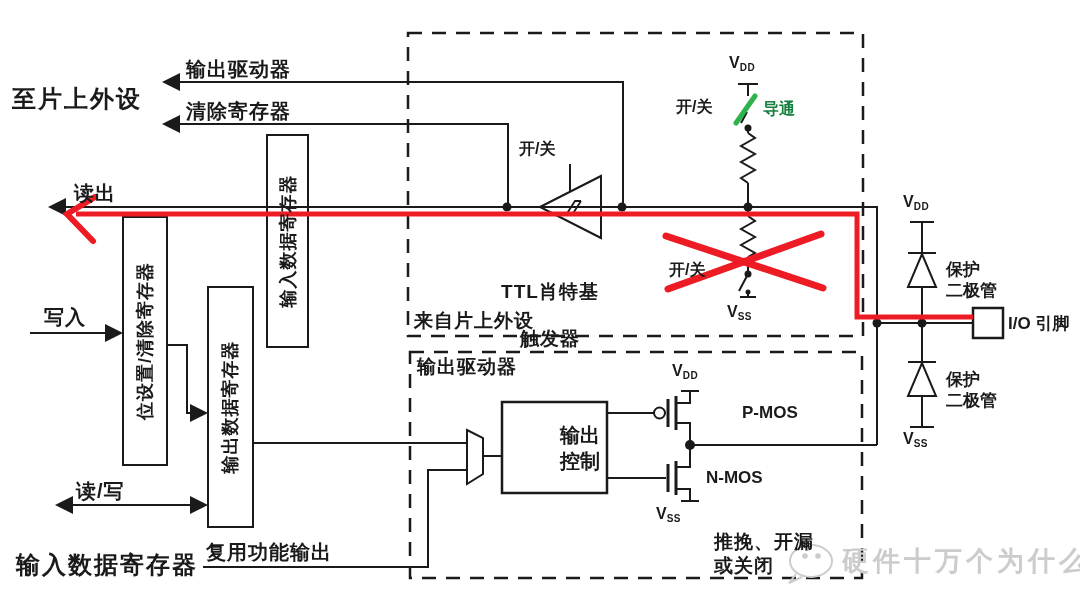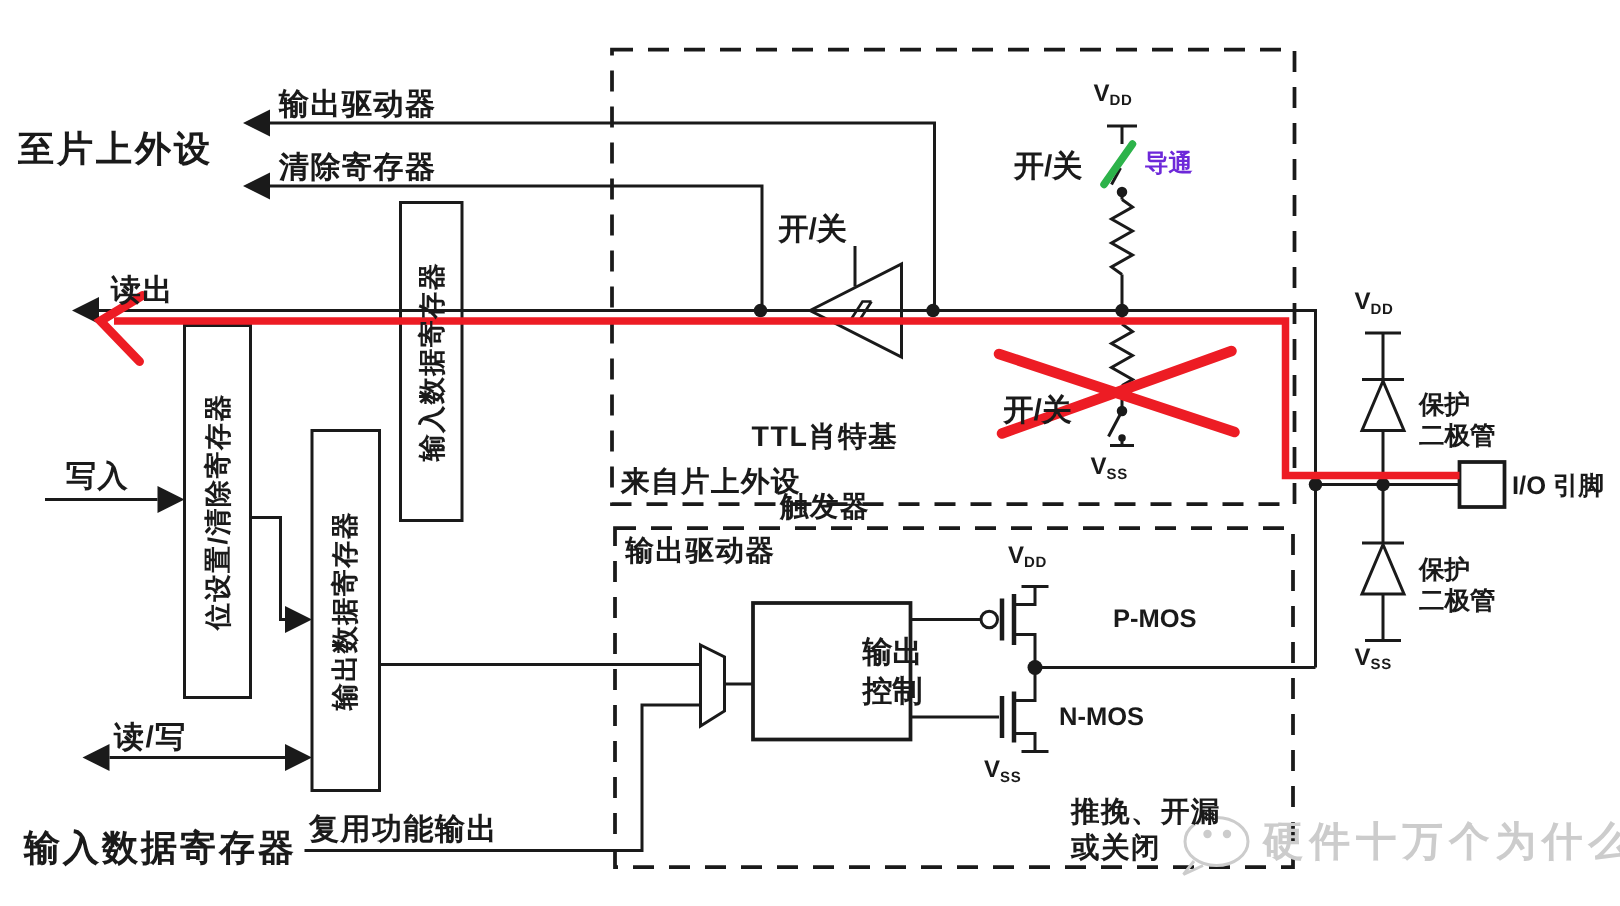--- a/index.html
+++ b/index.html
@@ -6,28 +6,28 @@
   #stage{
     position:relative;width:1080px;height:604px;background:#ffffff;overflow:hidden;
     font-family:"Liberation Sans","DejaVu Sans",sans-serif;color:#1a1a1a;
   }
   #wires{position:absolute;left:0;top:0;z-index:1;}
   .lbl{position:absolute;z-index:2;font-weight:bold;white-space:nowrap;}
   .big{font-size:24px;letter-spacing:2px;}
   .sig{font-size:20px;letter-spacing:1px;}
   .drv{font-size:19px;letter-spacing:1px;}
   .sm{font-size:17px;}
-  .onoff{font-size:20px;}
+  .onoff{font-size:16px;}
   .rot{position:absolute;z-index:2;transform:rotate(-90deg);transform-origin:center;
        text-align:center;font-weight:bold;font-size:18px;letter-spacing:1px;white-space:nowrap;height:22px;line-height:22px;}
   .two{line-height:1.25;white-space:pre-line;margin-top:15px;}
   .ctr{text-align:center;}
   .vlab{position:absolute;z-index:2;font-weight:bold;font-size:16px;white-space:nowrap;}
   .vlab .sub{font-size:10px;vertical-align:-3px;letter-spacing:0.5px;}
-  .green{color:#6d28d9;}
+  .green{color:#15803d;}
   .ocbox{position:absolute;z-index:2;display:flex;align-items:center;justify-content:center;
          font-weight:bold;font-size:20px;line-height:1.3;text-align:center;white-space:pre-line;}
   .wm{position:absolute;z-index:2;font-size:27px;font-weight:bold;color:#cccccc;letter-spacing:4px;white-space:nowrap;}
 </style>
 </head>
 <body>
 
 <div id="stage">
 
   <svg id="wires" width="1080" height="604" viewBox="0 0 1080 604">
@@ -152,21 +152,21 @@
   <div class="lbl onoff" style="left:669px;top:260px;">开/关</div>
   <div class="lbl onoff green" style="left:763px;top:99px;font-size:16px;">导通</div>
 
   <div class="vlab" style="left:729px;top:54px;"><span>V</span><span class="sub">DD</span></div>
   <div class="vlab" style="left:727px;top:303px;"><span>V</span><span class="sub">SS</span></div>
   <div class="vlab" style="left:672px;top:362px;"><span>V</span><span class="sub">DD</span></div>
   <div class="vlab" style="left:656px;top:505px;"><span>V</span><span class="sub">SS</span></div>
   <div class="vlab" style="left:903px;top:193px;"><span>V</span><span class="sub">DD</span></div>
   <div class="vlab" style="left:903px;top:430px;"><span>V</span><span class="sub">SS</span></div>
 
-  <div class="ocbox" style="left:531px;top:402px;width:128px;height:91px;">输出
+  <div class="ocbox" style="left:516px;top:402px;width:128px;height:91px;">输出
 控制</div>
 
   <div class="lbl sm" style="left:742px;top:403px;">P-MOS</div>
   <div class="lbl sm" style="left:706px;top:468px;">N-MOS</div>
 
   <div class="lbl drv two" style="left:714px;top:515px;">推挽、开漏
 或关闭</div>
 
   <div class="lbl sm two" style="left:946px;top:244px;">保护
 二极管</div>

